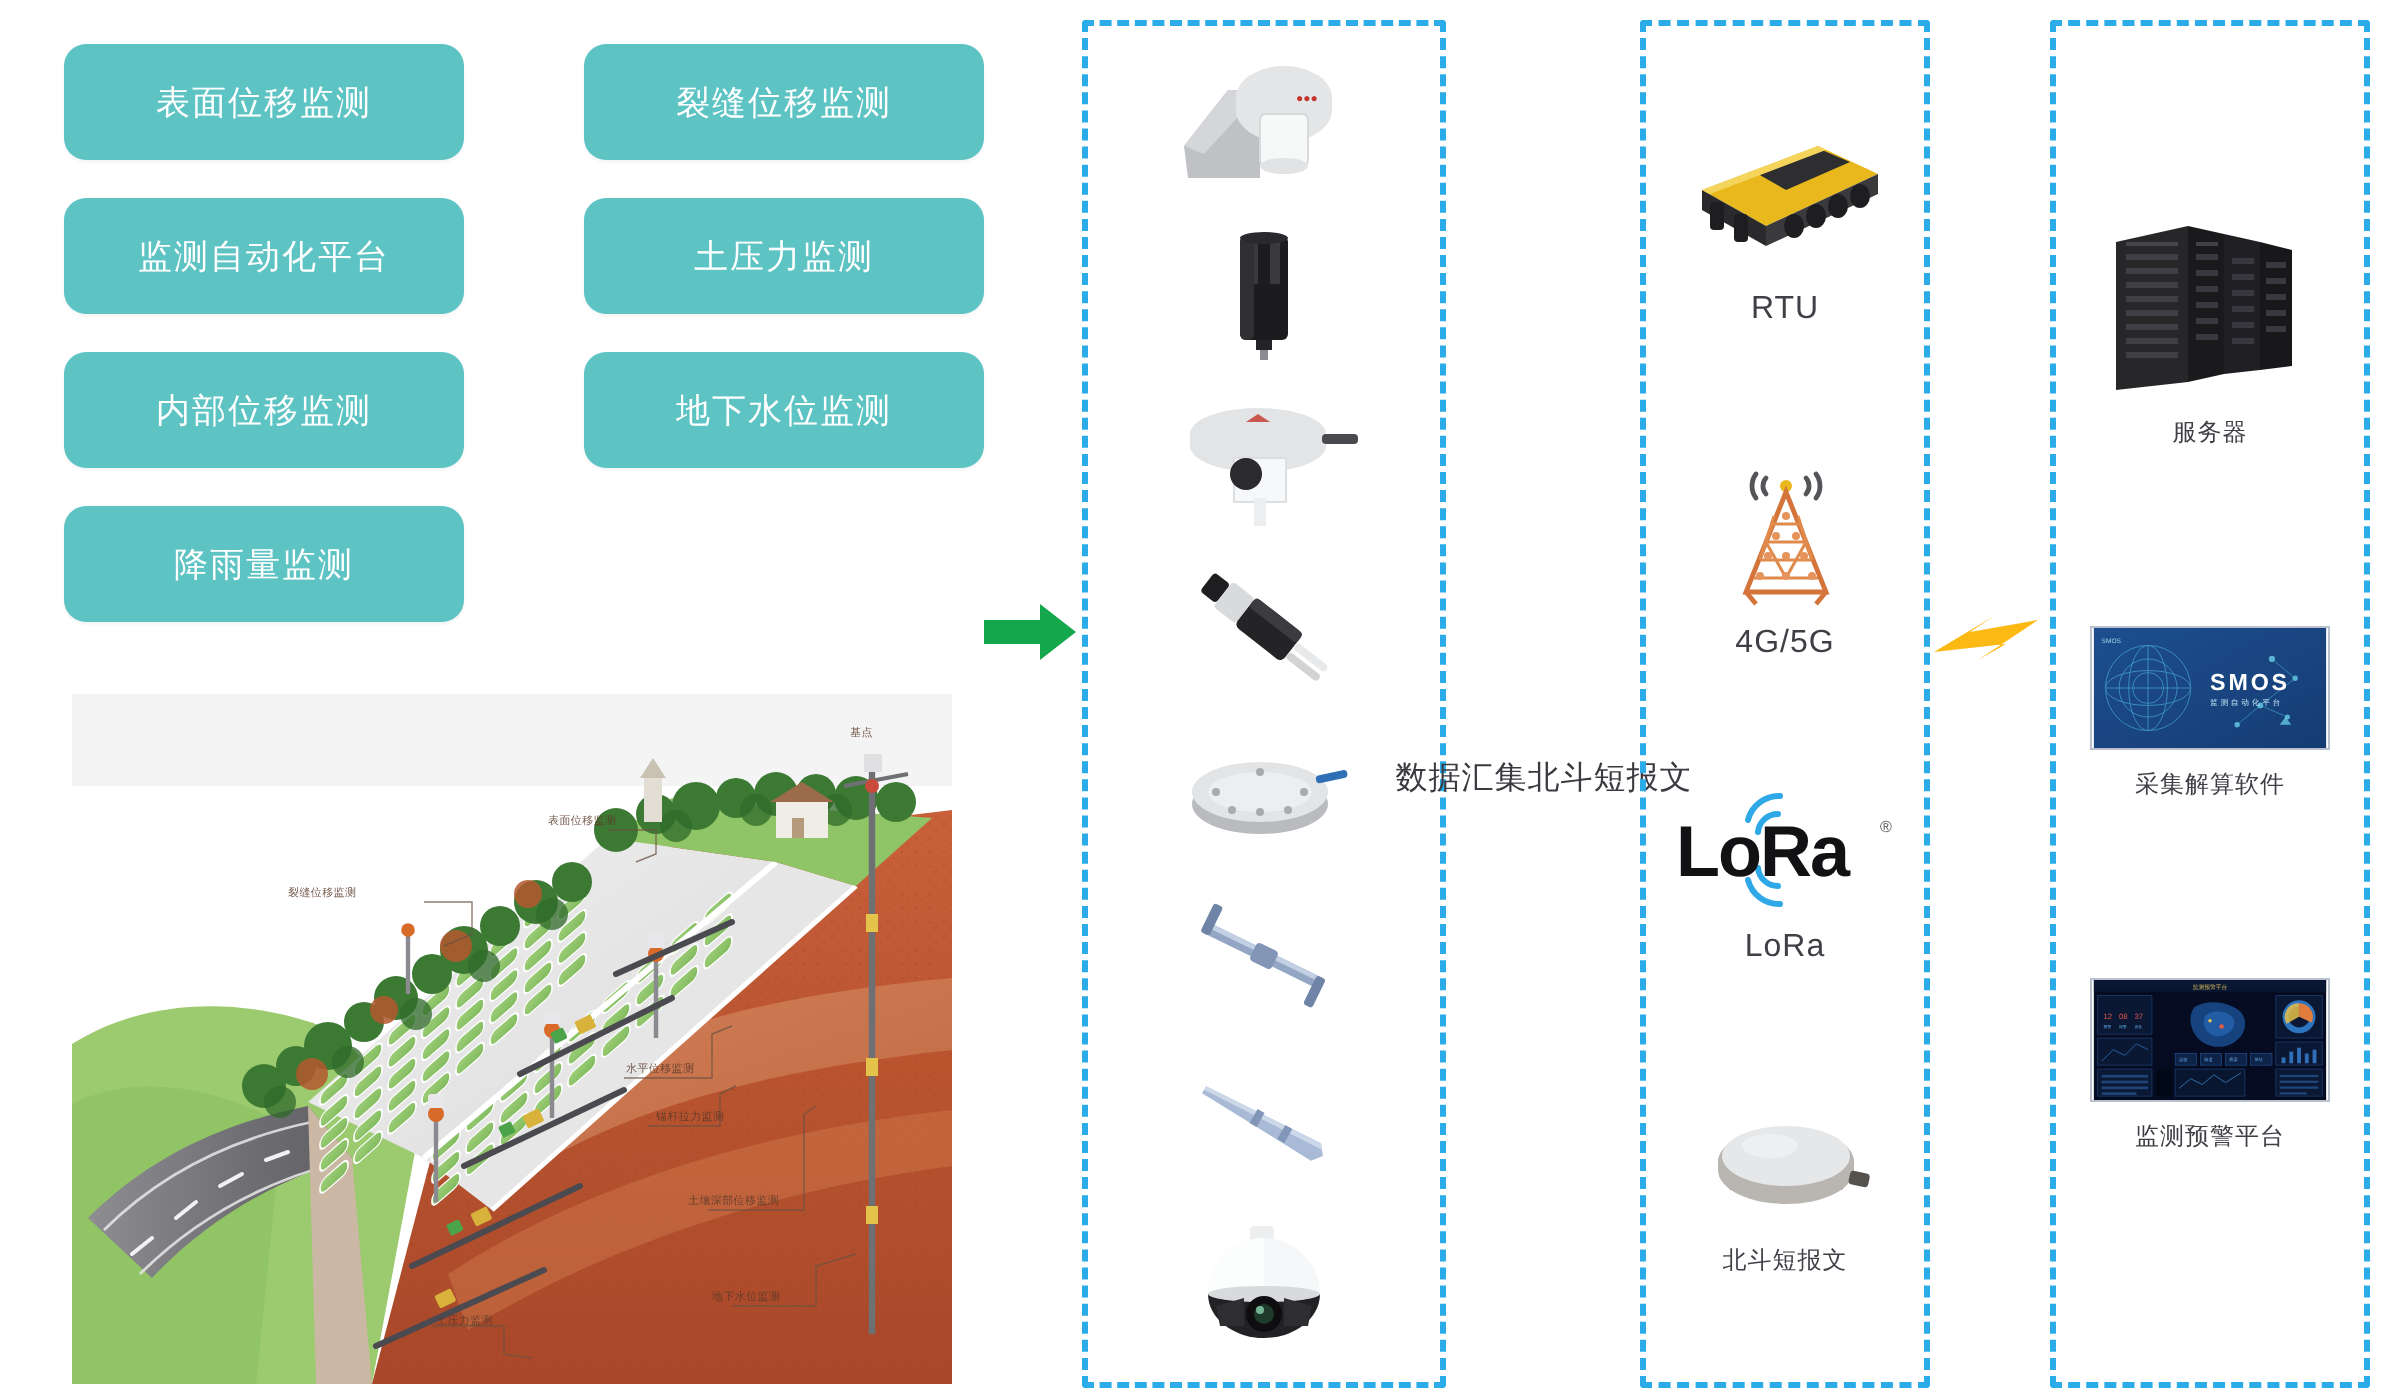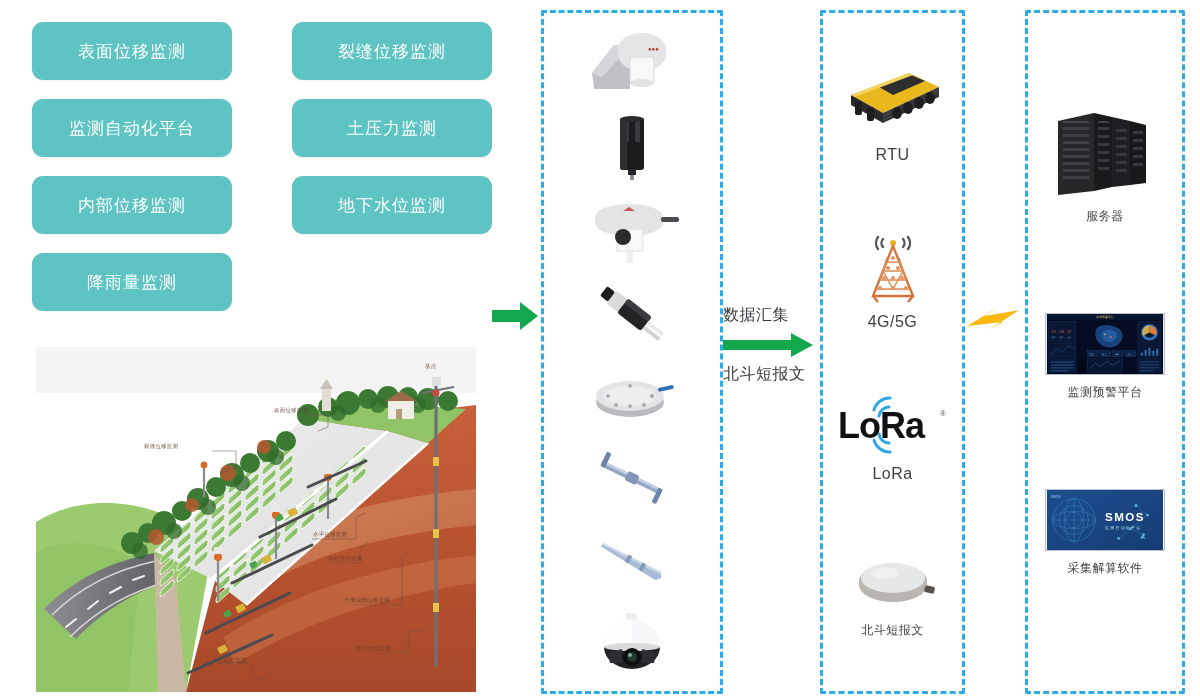--- a/index.html
+++ b/index.html
@@ -131,22 +131,22 @@
     width: 48px;
     height: 32px;
   }
   #arrow-data {
     position: absolute;
     left: 723px;
     top: 290px;
     width: 98px;
     height: 110px;
     display: flex;
-    flex-direction: column;
-    align-items: flex-start;
+    flex-direction: row;
+    align-items: flex-end;
     justify-content: center;
   }
   .arrow-label {
     font-size: 16px;
     color: #3a3a40;
     letter-spacing: 0.5px;
     white-space: nowrap;
   }
   #bolt-wrap {
     position: absolute;
@@ -722,94 +722,20 @@
         <g fill="#5A5A62" opacity="0.6">
           <rect x="13" y="14" width="26" height="2"></rect>
           <rect x="48" y="14" width="11" height="2"></rect>
         </g>
       </svg>
       <div class="node-caption zh">服务器</div>
     </div>
 
     <div class="node-block">
       <svg class="thumb" width="120" height="62" viewBox="0 0 120 62">
-        <rect width="120" height="62" fill="#050C22"></rect>
-        <rect x="0" y="0" width="120" height="6" fill="#0A1733"></rect>
-        <text x="60" y="4.4" text-anchor="middle" font-family="'Liberation Sans',sans-serif" font-size="3" fill="#D7B45A">监测预警平台</text>
-
-        <rect x="2" y="8" width="28" height="20" fill="#0B1834" stroke="#1E3C6E" stroke-width="0.4"></rect>
-        <g fill="#E2574C" font-family="'Liberation Sans',sans-serif" font-size="4">
-          <text x="5" y="20">12</text>
-            <text x="13" y="20">08</text>
-            <text x="21" y="20">37</text>
-        </g>
-        <g fill="#5FA8E8" font-size="2">
-          <text x="5" y="25">预警</text>
-            <text x="13" y="25">报警</text>
-            <text x="21" y="25">设备</text>
-        </g>
-        <rect x="2" y="30" width="28" height="14" fill="#0B1834" stroke="#1E3C6E" stroke-width="0.4"></rect>
-        <g stroke="#2E6FB8" stroke-width="0.4">
-          <path d="M4,42 L10,36 L16,39 L22,33 L28,36" fill="none"></path>
-        </g>
-        <rect x="2" y="46" width="28" height="14" fill="#0B1834" stroke="#1E3C6E" stroke-width="0.4"></rect>
-        <g fill="#1E4478">
-          <rect x="4" y="49" width="24" height="1.4"></rect>
-            <rect x="4" y="52" width="24" height="1.4"></rect>
-          <rect x="4" y="55" width="24" height="1.4"></rect>
-            <rect x="4" y="58" width="18" height="1.4"></rect>
-        </g>
-
-        <path d="M52,14 C58,10 68,11 74,15 C80,19 79,27 74,31 C70,35 62,36 56,32 C50,28 48,19 52,14 Z" fill="#1A4C8E" opacity="0.85"></path>
-        <path d="M58,18 C62,15 70,16 72,20 C74,24 70,29 64,29 C58,29 55,22 58,18 Z" fill="#2668B5" opacity="0.7"></path>
-        <circle cx="66" cy="24" r="1.2" fill="#E25A4C"></circle>
-        <circle cx="60" cy="21" r="0.9" fill="#E8C14A"></circle>
-        <g fill="#0E2348" stroke="#2A5A9E" stroke-width="0.3">
-          <rect x="42" y="38" width="11" height="6"></rect>
-            <rect x="55" y="38" width="11" height="6"></rect>
-          <rect x="68" y="38" width="11" height="6"></rect>
-            <rect x="81" y="38" width="11" height="6"></rect>
-        </g>
-        <g fill="#68A6E0" font-size="2.2" font-family="'Liberation Sans',sans-serif">
-          <text x="44" y="42">边坡</text>
-            <text x="57" y="42">隧道</text>
-          <text x="70" y="42">桥梁</text>
-            <text x="83" y="42">基坑</text>
-        </g>
-        <rect x="42" y="46" width="36" height="14" fill="#081630" stroke="#1E3C6E" stroke-width="0.4"></rect>
-        <g stroke="#3A86C8" stroke-width="0.4" fill="none">
-          <path d="M44,56 L50,51 L56,54 L62,49 L68,53 L76,48"></path>
-        </g>
-
-        <rect x="94" y="8" width="24" height="22" fill="#0B1834" stroke="#1E3C6E" stroke-width="0.4"></rect>
-        <circle cx="106" cy="19" r="7" fill="none" stroke="#2C74C0" stroke-width="3"></circle>
-        <path d="M106,12 A7,7 0 0 1 112.5,22 L106,19 Z" fill="#E07C3C"></path>
-        <path d="M106,12 A7,7 0 0 0 99.6,22.6 L106,19 Z" fill="#E8C14A" opacity="0.85"></path>
-        <rect x="94" y="32" width="24" height="12" fill="#0B1834" stroke="#1E3C6E" stroke-width="0.4"></rect>
-        <g fill="#2E6FB8">
-          <rect x="97" y="40" width="2" height="3"></rect>
-            <rect x="101" y="37" width="2" height="6"></rect>
-          <rect x="105" y="35" width="2" height="8"></rect>
-            <rect x="109" y="38" width="2" height="5"></rect>
-          <rect x="113" y="36" width="2" height="7"></rect>
-        </g>
-        <rect x="94" y="46" width="24" height="14" fill="#0B1834" stroke="#1E3C6E" stroke-width="0.4"></rect>
-        <g fill="#1E4478">
-          <rect x="96" y="49" width="20" height="1.2"></rect>
-            <rect x="96" y="52" width="20" height="1.2"></rect>
-          <rect x="96" y="55" width="20" height="1.2"></rect>
-            <rect x="96" y="58" width="14" height="1.2"></rect>
-        </g>
-        <rect x="32" y="46" width="8" height="14" fill="#010916"></rect>
-      </svg>
-      <div class="node-caption zh">监测预警平台</div>
-    </div>
-
-    <div class="node-block">
-      <svg class="thumb" width="120" height="62" viewBox="0 0 120 62">
         <defs>
           <linearGradient id="smosBg" x1="0" y1="0" x2="1" y2="1">
             <stop offset="0%" stop-color="#1D4E8F"></stop>
             <stop offset="100%" stop-color="#153C73"></stop>
           </linearGradient>
         </defs>
         <rect width="120" height="62" fill="url(#smosBg)"></rect>
         <g stroke="#57C8E8" stroke-width="0.5" fill="none" opacity="0.55">
           <circle cx="28" cy="31" r="22"></circle>
             <circle cx="28" cy="31" r="15"></circle>
@@ -831,14 +757,88 @@
           <path d="M86,40 L74,50"></path>
         </g>
         <text x="60" y="32" font-family="'Liberation Sans',sans-serif" font-size="12" font-weight="bold" fill="#FFFFFF" letter-spacing="1.5">SMOS</text>
         <text x="60" y="40" font-family="'Liberation Sans',sans-serif" font-size="4" fill="#BFE6F4" letter-spacing="1.4">监测自动化平台</text>
         <text x="4" y="8" font-family="'Liberation Sans',sans-serif" font-size="3.4" fill="#9FD4EA">SMOS</text>
         <path d="M96,50 l3,-4 l3,4 z" fill="#6FD8EE" opacity="0.7"></path>
       </svg>
       <div class="node-caption zh">采集解算软件</div>
     </div>
 
+    <div class="node-block">
+      <svg class="thumb" width="120" height="62" viewBox="0 0 120 62">
+        <rect width="120" height="62" fill="#050C22"></rect>
+        <rect x="0" y="0" width="120" height="6" fill="#0A1733"></rect>
+        <text x="60" y="4.4" text-anchor="middle" font-family="'Liberation Sans',sans-serif" font-size="3" fill="#D7B45A">监测预警平台</text>
+
+        <rect x="2" y="8" width="28" height="20" fill="#0B1834" stroke="#1E3C6E" stroke-width="0.4"></rect>
+        <g fill="#E2574C" font-family="'Liberation Sans',sans-serif" font-size="4">
+          <text x="5" y="20">12</text>
+            <text x="13" y="20">08</text>
+            <text x="21" y="20">37</text>
+        </g>
+        <g fill="#5FA8E8" font-size="2">
+          <text x="5" y="25">预警</text>
+            <text x="13" y="25">报警</text>
+            <text x="21" y="25">设备</text>
+        </g>
+        <rect x="2" y="30" width="28" height="14" fill="#0B1834" stroke="#1E3C6E" stroke-width="0.4"></rect>
+        <g stroke="#2E6FB8" stroke-width="0.4">
+          <path d="M4,42 L10,36 L16,39 L22,33 L28,36" fill="none"></path>
+        </g>
+        <rect x="2" y="46" width="28" height="14" fill="#0B1834" stroke="#1E3C6E" stroke-width="0.4"></rect>
+        <g fill="#1E4478">
+          <rect x="4" y="49" width="24" height="1.4"></rect>
+            <rect x="4" y="52" width="24" height="1.4"></rect>
+          <rect x="4" y="55" width="24" height="1.4"></rect>
+            <rect x="4" y="58" width="18" height="1.4"></rect>
+        </g>
+
+        <path d="M52,14 C58,10 68,11 74,15 C80,19 79,27 74,31 C70,35 62,36 56,32 C50,28 48,19 52,14 Z" fill="#1A4C8E" opacity="0.85"></path>
+        <path d="M58,18 C62,15 70,16 72,20 C74,24 70,29 64,29 C58,29 55,22 58,18 Z" fill="#2668B5" opacity="0.7"></path>
+        <circle cx="66" cy="24" r="1.2" fill="#E25A4C"></circle>
+        <circle cx="60" cy="21" r="0.9" fill="#E8C14A"></circle>
+        <g fill="#0E2348" stroke="#2A5A9E" stroke-width="0.3">
+          <rect x="42" y="38" width="11" height="6"></rect>
+            <rect x="55" y="38" width="11" height="6"></rect>
+          <rect x="68" y="38" width="11" height="6"></rect>
+            <rect x="81" y="38" width="11" height="6"></rect>
+        </g>
+        <g fill="#68A6E0" font-size="2.2" font-family="'Liberation Sans',sans-serif">
+          <text x="44" y="42">边坡</text>
+            <text x="57" y="42">隧道</text>
+          <text x="70" y="42">桥梁</text>
+            <text x="83" y="42">基坑</text>
+        </g>
+        <rect x="42" y="46" width="36" height="14" fill="#081630" stroke="#1E3C6E" stroke-width="0.4"></rect>
+        <g stroke="#3A86C8" stroke-width="0.4" fill="none">
+          <path d="M44,56 L50,51 L56,54 L62,49 L68,53 L76,48"></path>
+        </g>
+
+        <rect x="94" y="8" width="24" height="22" fill="#0B1834" stroke="#1E3C6E" stroke-width="0.4"></rect>
+        <circle cx="106" cy="19" r="7" fill="none" stroke="#2C74C0" stroke-width="3"></circle>
+        <path d="M106,12 A7,7 0 0 1 112.5,22 L106,19 Z" fill="#E07C3C"></path>
+        <path d="M106,12 A7,7 0 0 0 99.6,22.6 L106,19 Z" fill="#E8C14A" opacity="0.85"></path>
+        <rect x="94" y="32" width="24" height="12" fill="#0B1834" stroke="#1E3C6E" stroke-width="0.4"></rect>
+        <g fill="#2E6FB8">
+          <rect x="97" y="40" width="2" height="3"></rect>
+            <rect x="101" y="37" width="2" height="6"></rect>
+          <rect x="105" y="35" width="2" height="8"></rect>
+            <rect x="109" y="38" width="2" height="5"></rect>
+          <rect x="113" y="36" width="2" height="7"></rect>
+        </g>
+        <rect x="94" y="46" width="24" height="14" fill="#0B1834" stroke="#1E3C6E" stroke-width="0.4"></rect>
+        <g fill="#1E4478">
+          <rect x="96" y="49" width="20" height="1.2"></rect>
+            <rect x="96" y="52" width="20" height="1.2"></rect>
+          <rect x="96" y="55" width="20" height="1.2"></rect>
+            <rect x="96" y="58" width="14" height="1.2"></rect>
+        </g>
+        <rect x="32" y="46" width="8" height="14" fill="#010916"></rect>
+      </svg>
+      <div class="node-caption zh">监测预警平台</div>
+    </div>
+
   </div>
 </div>
 
 </body></html>

